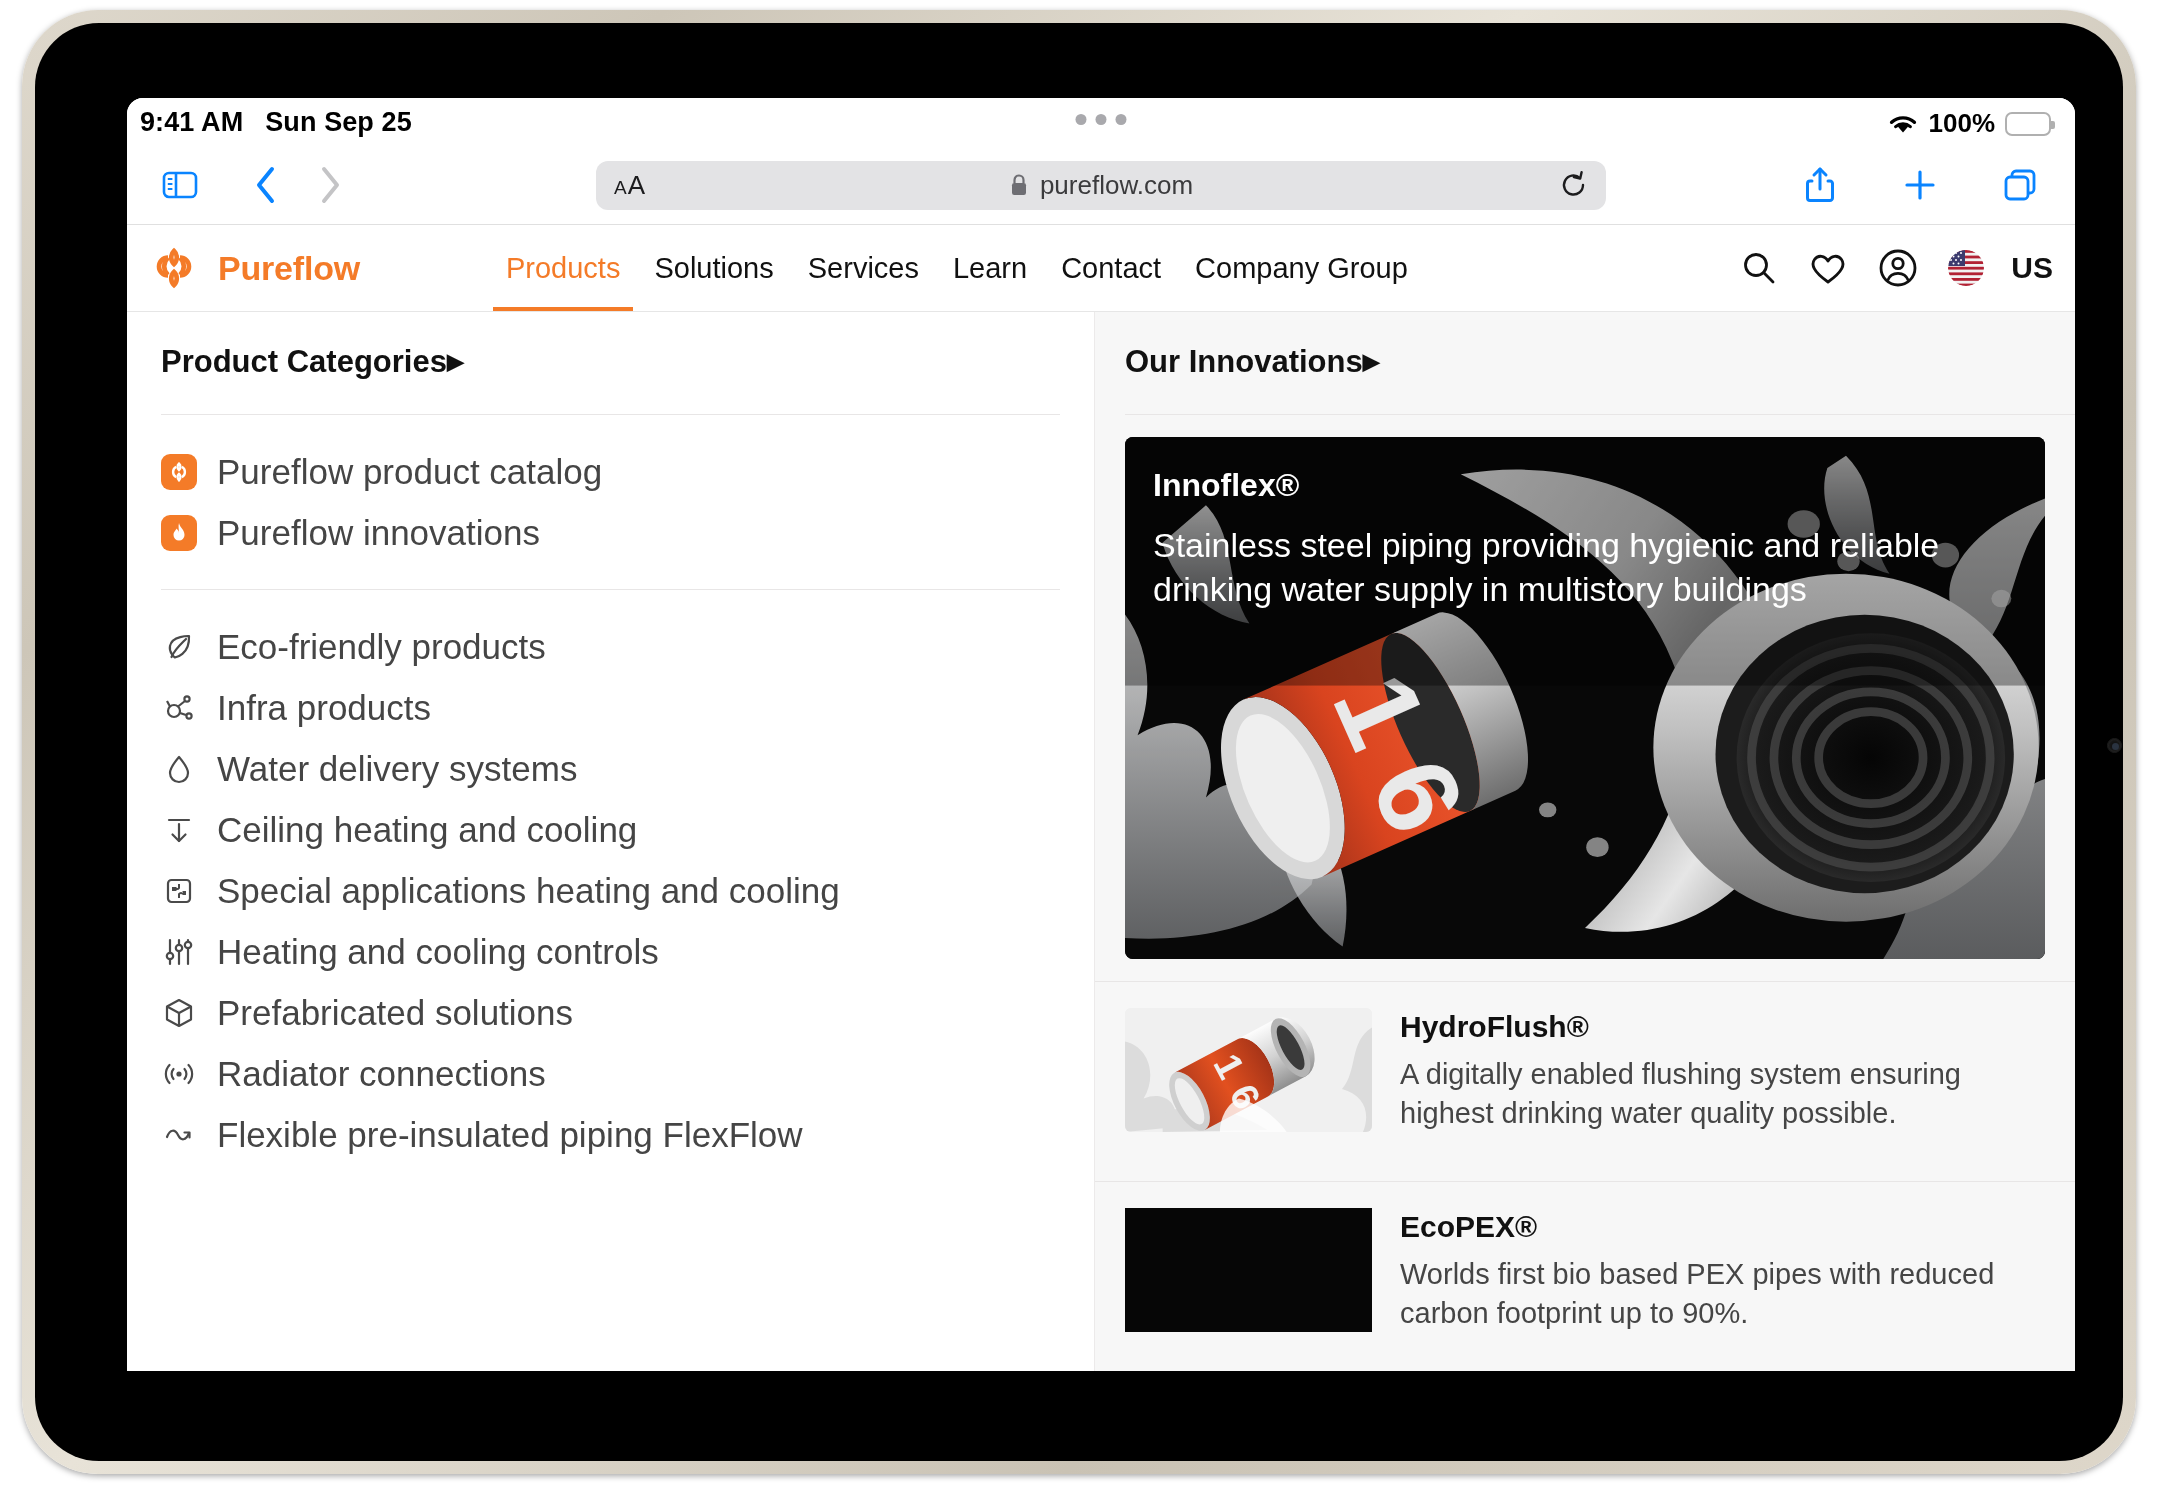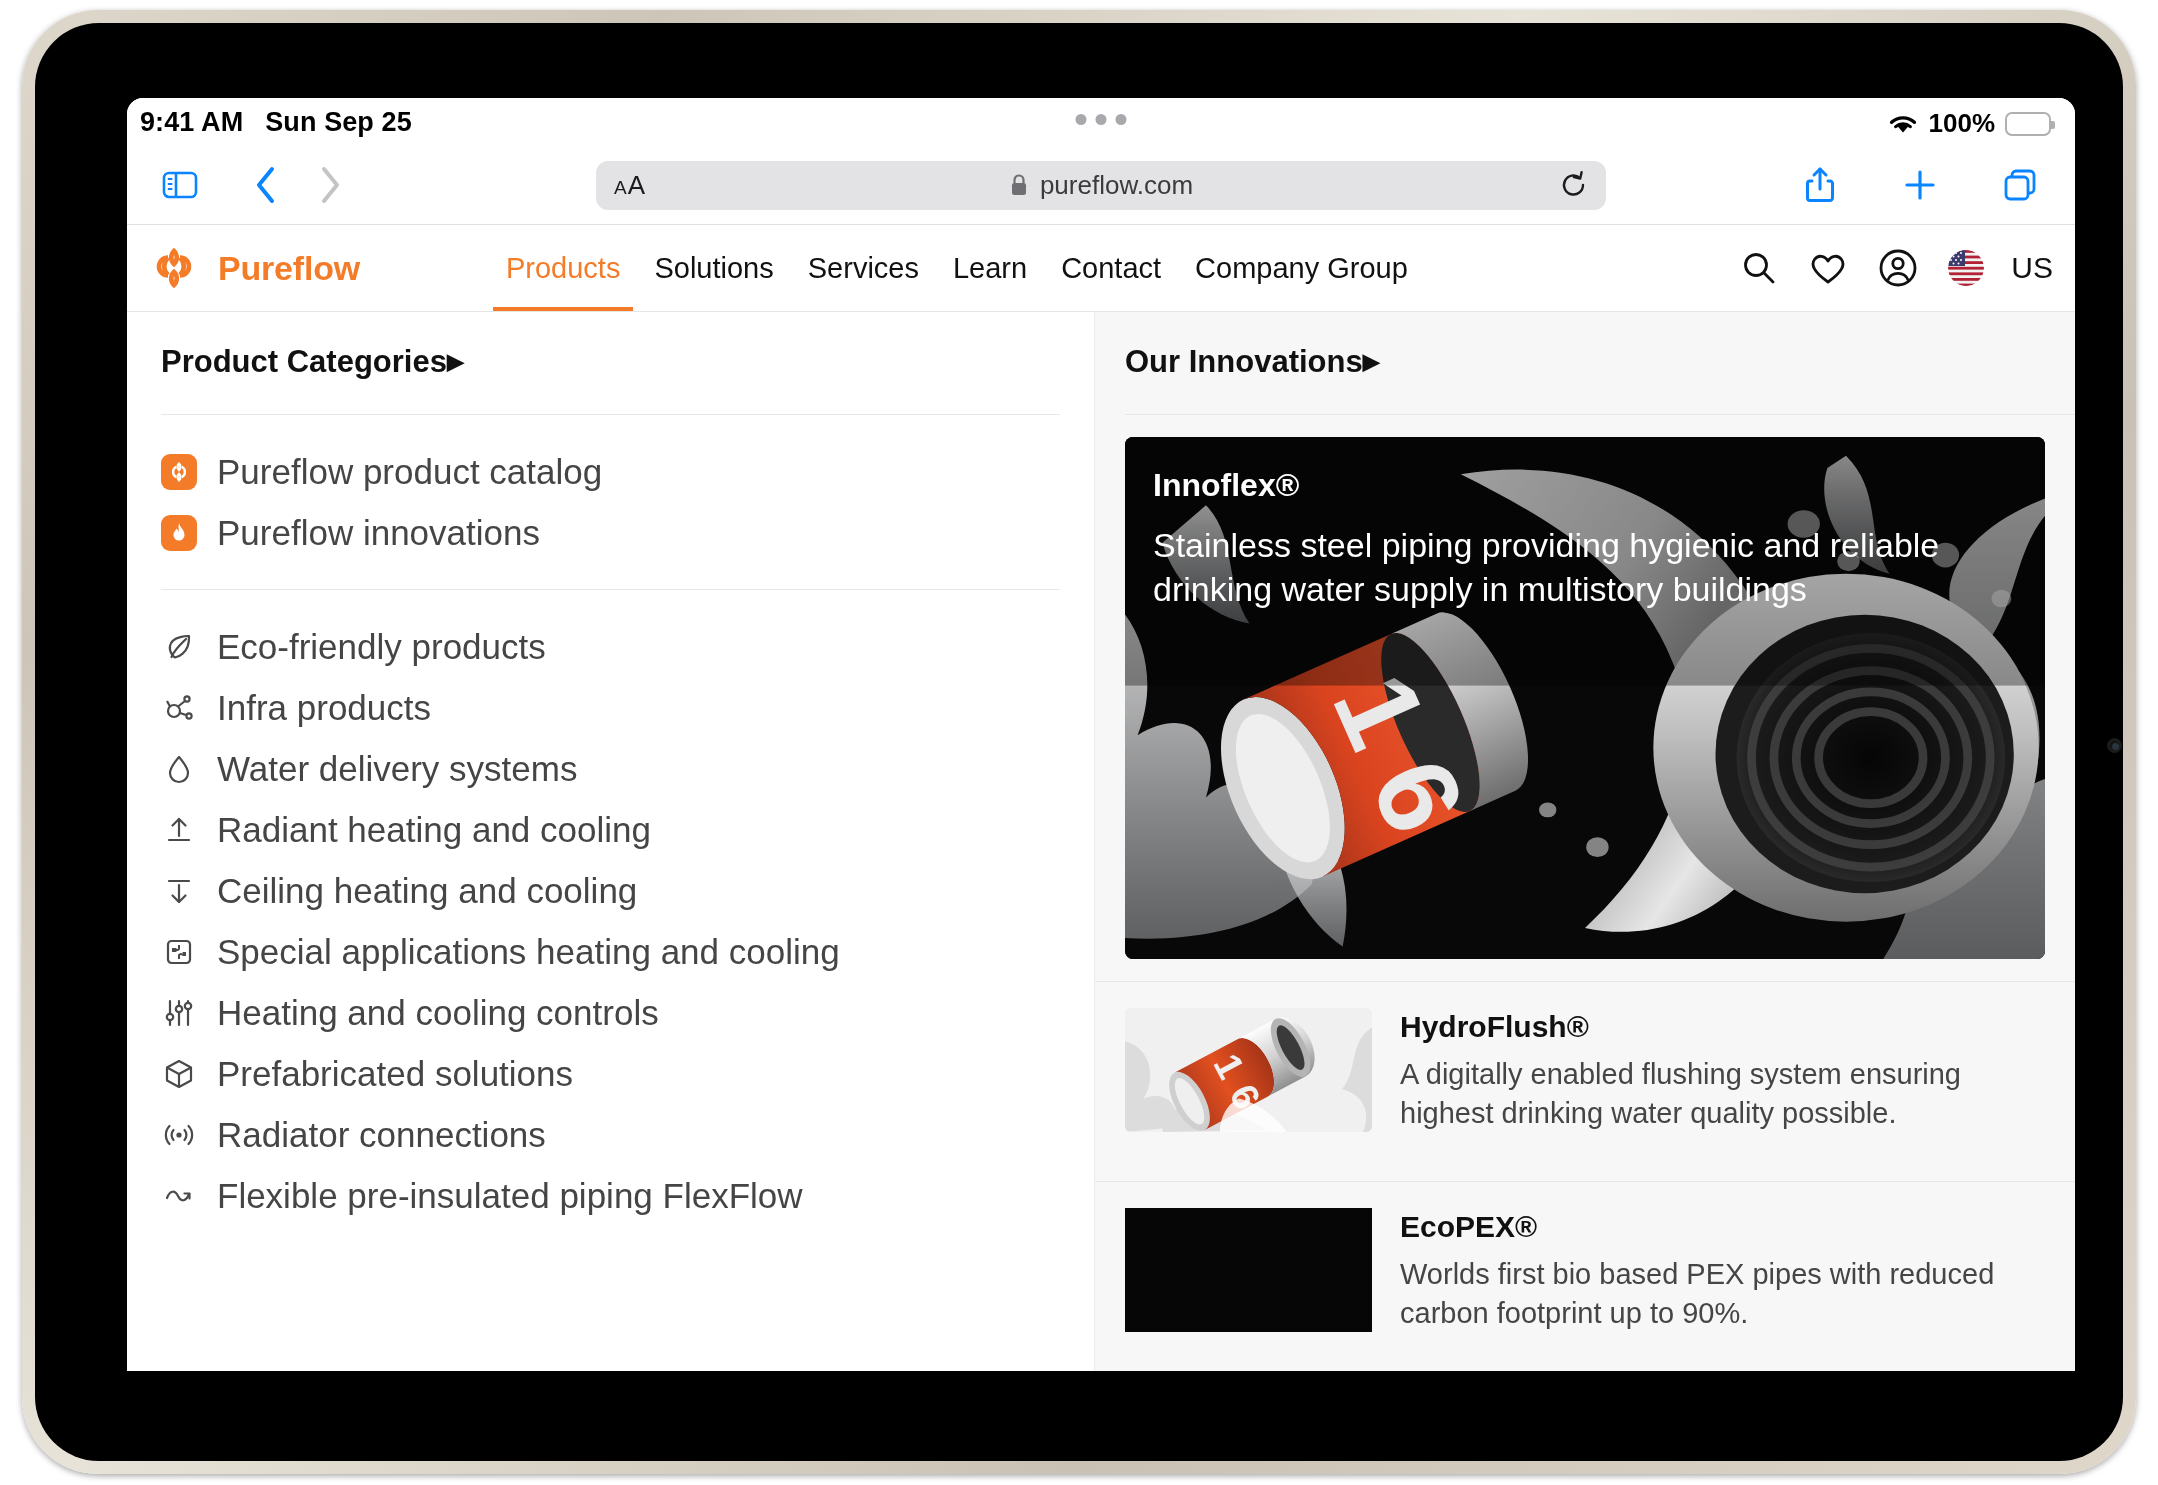--- a/index.html
+++ b/index.html
@@ -139,21 +139,21 @@
   .nav-item.active::after {
     content:""; position:absolute; left:4px; right:4px; bottom:0; height:4px; background:#F47B28;
   }
 
   #header-actions { margin-left:auto; display:flex; align-items:center; gap:30px; }
   #locale { display:flex; align-items:center; gap:10px; cursor:pointer; }
   #flag {
     width:36px;height:36px;border-radius:50%; overflow:hidden; display:block;
     position:relative; background:#fff;
   }
-  #locale-label { font-size:30px; font-weight:400; color:#111;margin-left:17px; }
+  #locale-label { font-size:30px; font-weight:700; color:#111;margin-left:17px; }
 
   
   #megamenu {
     display:flex; height: 1060px;
     border-top:1px solid #e6e6e6;
     background:#fff;
   }
   #menu-left {
     width: 968px; padding: 32px 0 0 0;
     border-right: 1px solid #eceaea;
@@ -464,30 +464,20 @@
 
           <div class="cat-row">
             <span class="line-icon">
               <svg width="32" height="32" viewBox="0 0 32 32">
                 <path d="M16 4 C16 4 7 14.5 7 20 a9 9 0 0 0 18 0 C25 14.5 16 4 16 4z" fill="none" stroke="#4a4a4a" stroke-width="2.2" stroke-linejoin="round"></path>
               </svg>
             </span>
             <span class="cat-label">Water delivery systems</span>
           </div>
 
-          <div class="cat-row">
-            <span class="line-icon">
-              <svg width="32" height="32" viewBox="0 0 32 32">
-                <line x1="6" y1="26" x2="26" y2="26" stroke="#4a4a4a" stroke-width="2.2" stroke-linecap="round"></line>
-                <line x1="16" y1="22" x2="16" y2="5" stroke="#4a4a4a" stroke-width="2.2" stroke-linecap="round"></line>
-                <path d="M9.5 11.5 L16 5 L22.5 11.5" fill="none" stroke="#4a4a4a" stroke-width="2.2" stroke-linecap="round" stroke-linejoin="round"></path>
-              </svg>
-            </span>
-            <span class="cat-label">Radiant heating and cooling</span>
-          </div>
 
 
           <div class="cat-row">
             <span class="line-icon">
               <svg width="32" height="32" viewBox="0 0 32 32">
                 <line x1="6" y1="6" x2="26" y2="6" stroke="#4a4a4a" stroke-width="2.2" stroke-linecap="round"></line>
                 <line x1="16" y1="10" x2="16" y2="27" stroke="#4a4a4a" stroke-width="2.2" stroke-linecap="round"></line>
                 <path d="M9.5 20.5 L16 27 L22.5 20.5" fill="none" stroke="#4a4a4a" stroke-width="2.2" stroke-linecap="round" stroke-linejoin="round"></path>
               </svg>
             </span>

